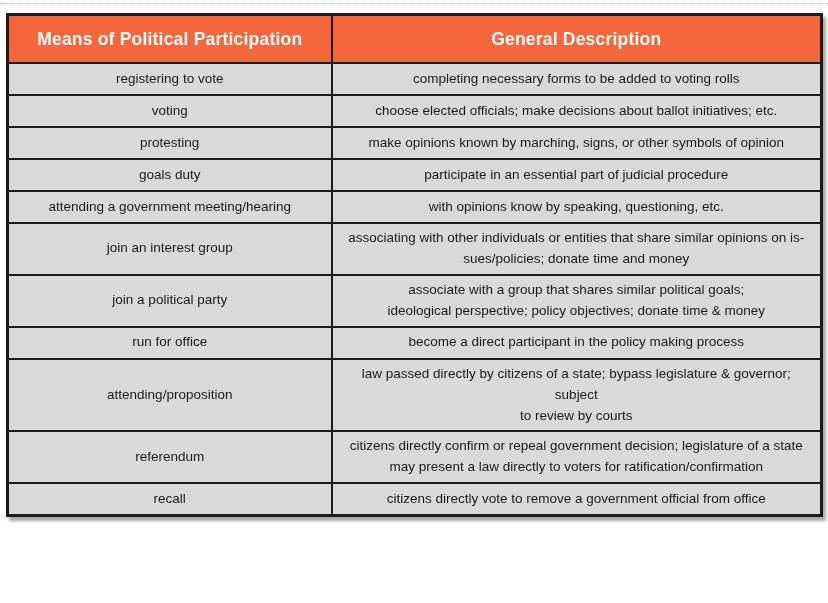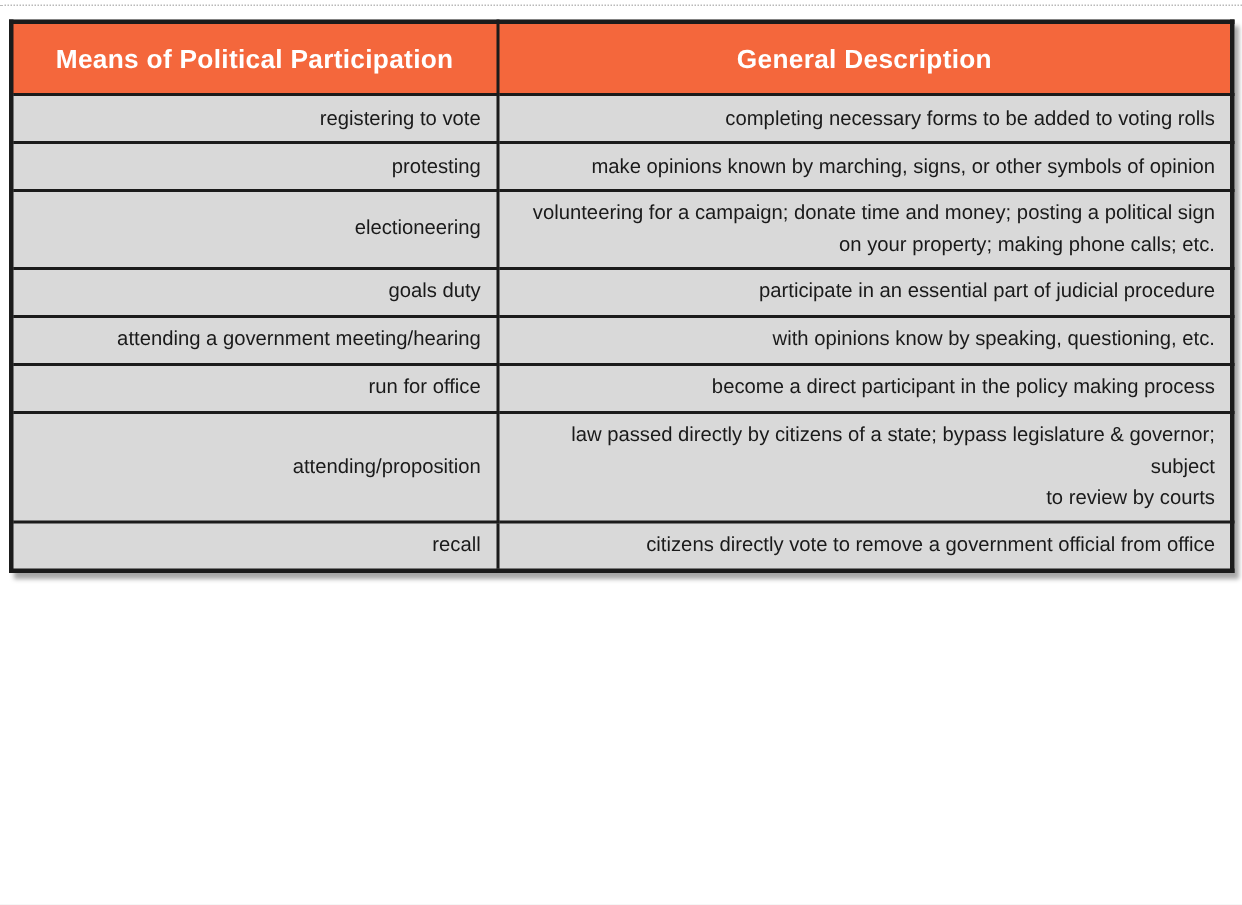--- a/index.html
+++ b/index.html
@@ -52,21 +52,21 @@
     text-align: center;
     height: 42px;
     padding: 2px 8px;
     letter-spacing: 0.2px;
   }
   td.means, td.desc {
     background: #d9d9d9;
     color: #1a1a1a;
     font-size: 13.5px;
     line-height: 1.55;
-    text-align: right;
+    text-align: center;
     vertical-align: middle;
     padding: 4px 10px;
     height: 22px;
     white-space: pre-line;
   }
 </style>
 </head>
 <body>
 
 <div class="page">
@@ -82,44 +82,58 @@
         <th class="hdr">Means of Political Participation</th>
         <th class="hdr">General Description</th>
       </tr>
     </thead>
     <tbody>
         <tr>
           <td class="means">registering to vote</td>
           <td class="desc">completing necessary forms to be added to voting rolls</td>
         </tr>
         <tr>
+          <td class="means">voting</td>
+          <td class="desc">choose elected officials; make decisions about ballot initiatives; etc.</td>
+        </tr>
+        <tr>
           <td class="means">protesting</td>
           <td class="desc">make opinions known by marching, signs, or other symbols of opinion</td>
-        </tr>
-        <tr>
-          <td class="means">electioneering</td>
-          <td class="desc">volunteering for a campaign; donate time and money; posting a political sign
-on your property; making phone calls; etc.</td>
         </tr>
         <tr>
           <td class="means">goals duty</td>
           <td class="desc">participate in an essential part of judicial procedure</td>
         </tr>
         <tr>
           <td class="means">attending a government meeting/hearing</td>
           <td class="desc">with opinions know by speaking, questioning, etc.</td>
+        </tr>
+        <tr>
+          <td class="means">join an interest group</td>
+          <td class="desc">associating with other individuals or entities that share similar opinions on is-
+sues/policies; donate time and money</td>
+        </tr>
+        <tr>
+          <td class="means">join a political party</td>
+          <td class="desc">associate with a group that shares similar political goals;
+ideological perspective; policy objectives; donate time &amp; money</td>
         </tr>
         <tr>
           <td class="means">run for office</td>
           <td class="desc">become a direct participant in the policy making process</td>
         </tr>
         <tr>
           <td class="means">attending/proposition</td>
           <td class="desc">law passed directly by citizens of a state; bypass legislature &amp; governor; subject
 to review by courts</td>
         </tr>
         <tr>
+          <td class="means">referendum</td>
+          <td class="desc">citizens directly confirm or repeal government decision; legislature of a state
+may present a law directly to voters for ratification/confirmation</td>
+        </tr>
+        <tr>
           <td class="means">recall</td>
           <td class="desc">citizens directly vote to remove a government official from office</td>
         </tr>
       </tbody>
   </table>
 </div>
 
 </body></html>

